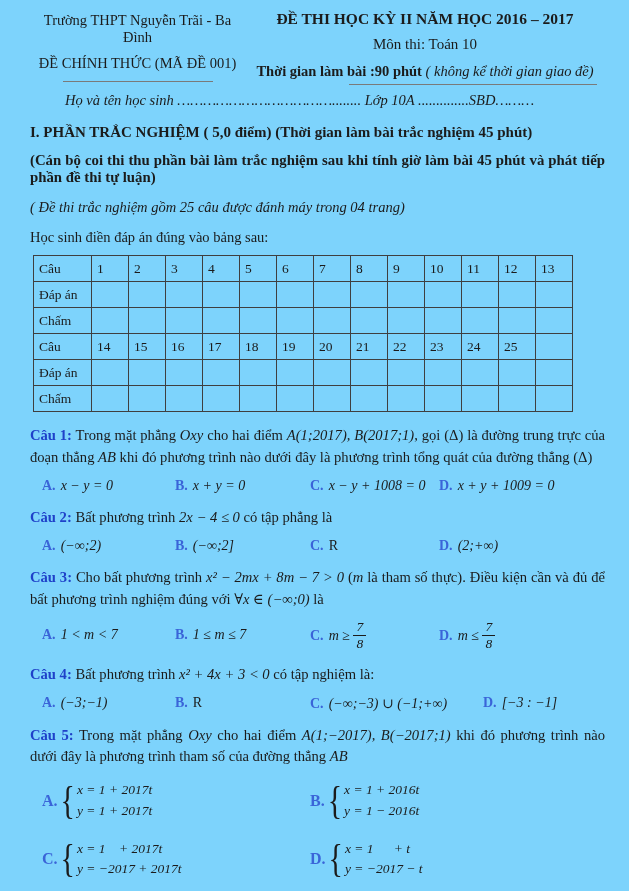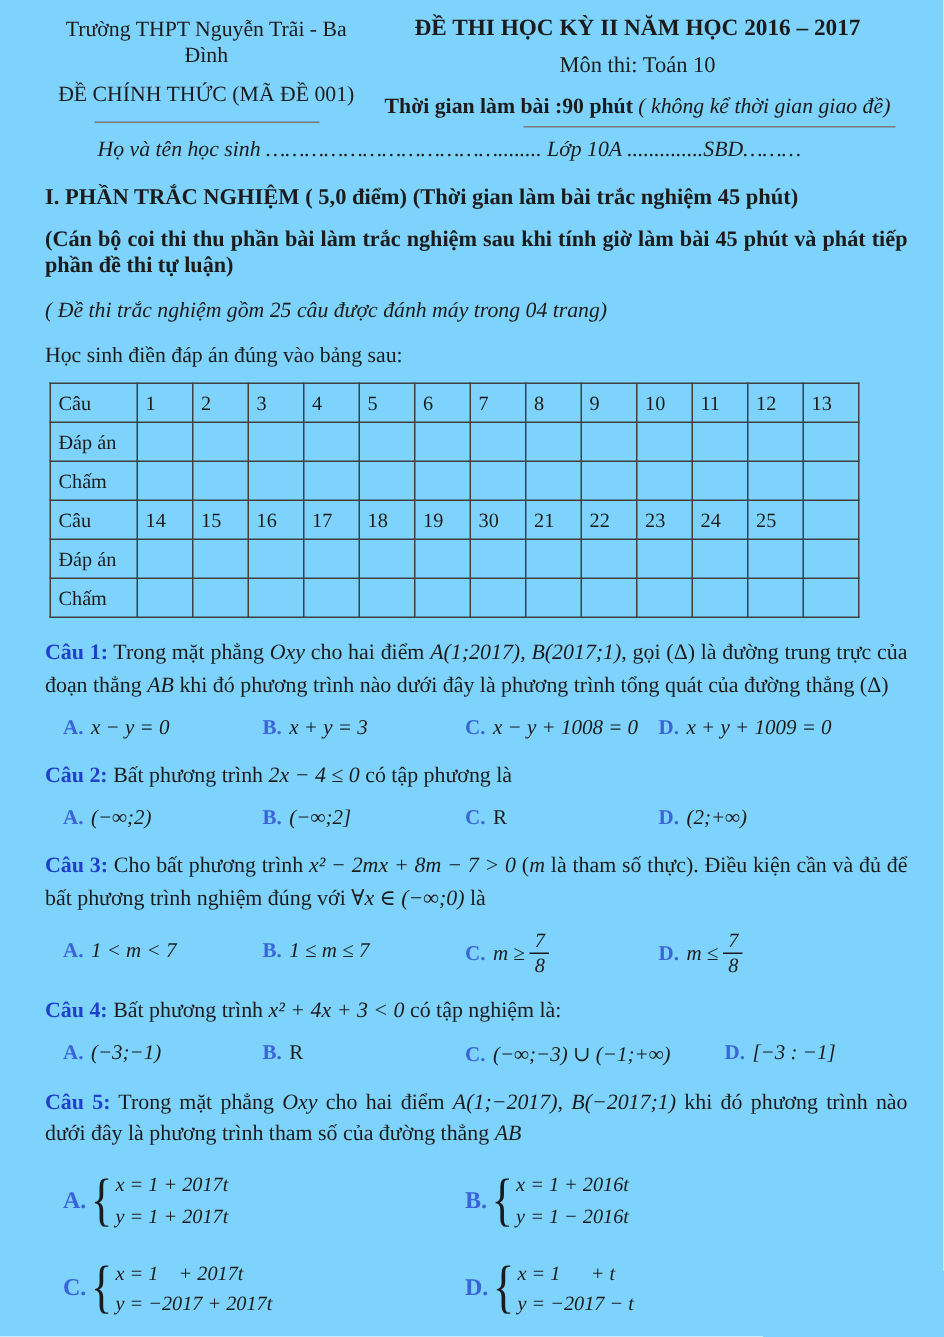--- a/index.html
+++ b/index.html
@@ -140,21 +140,21 @@
           <td></td>
         </tr>
         <tr>
           <td>Câu</td>
           <td>14</td>
           <td>15</td>
           <td>16</td>
           <td>17</td>
           <td>18</td>
           <td>19</td>
-          <td>30</td>
+          <td>20</td>
           <td>21</td>
           <td>22</td>
           <td>23</td>
           <td>24</td>
           <td>25</td>
           <td></td>
         </tr>
         <tr>
           <td>Đáp án</td>
           <td></td>
@@ -190,30 +190,30 @@
       </tbody>
   </table>
 
   <div class="q">
     <div class="qtext">
       <span class="qlabel">Câu 1:</span>
       <span>Trong mặt phẳng </span><span class="m">Oxy </span><span>cho hai điểm </span><span class="m">A(1;2017), B(2017;1)</span><span>, gọi (Δ) là đường trung trực của đoạn thẳng </span><span class="m">AB</span><span> khi đó phương trình nào dưới đây là phương trình tổng quát của đường thẳng  (Δ)</span>
     </div>
     <div class="opts">
       <span class="opt"><span class="ol">A.</span><span class="m">x − y = 0</span></span>
-      <span class="opt"><span class="ol">B.</span><span class="m">x + y = 3</span></span>
+      <span class="opt"><span class="ol">B.</span><span class="m">x + y = 0</span></span>
       <span class="opt"><span class="ol">C.</span><span class="m">x − y + 1008 = 0</span></span>
       <span class="opt"><span class="ol">D.</span><span class="m">x + y + 1009 = 0</span></span>
     </div>
   </div>
 
   <div class="q">
     <div class="qtext">
       <span class="qlabel">Câu 2:</span>
-      <span>Bất phương trình  </span><span class="m">2x − 4 ≤ 0</span><span> có tập phương  là</span>
+      <span>Bất phương trình  </span><span class="m">2x − 4 ≤ 0</span><span> có tập phẳng  là</span>
     </div>
     <div class="opts">
       <span class="opt"><span class="ol">A.</span><span class="m">(−∞;2)</span></span>
       <span class="opt"><span class="ol">B.</span><span class="m">(−∞;2]</span></span>
       <span class="opt"><span class="ol">C.</span><span>R</span></span>
       <span class="opt"><span class="ol">D.</span><span class="m">(2;+∞)</span></span>
     </div>
   </div>
 
   <div class="q">

